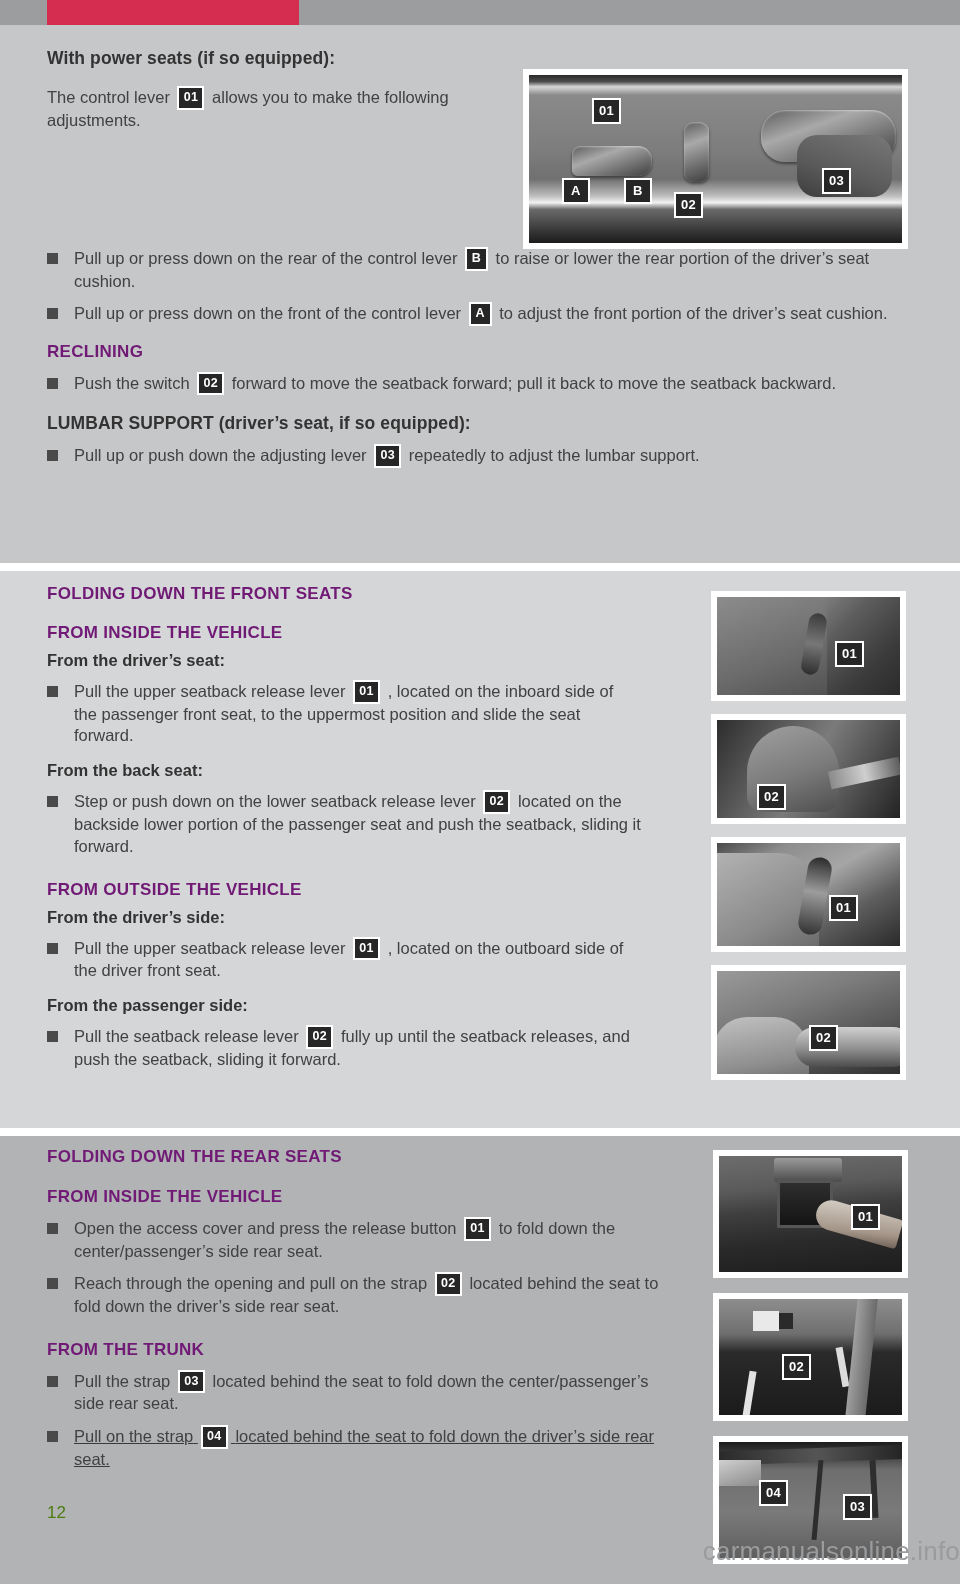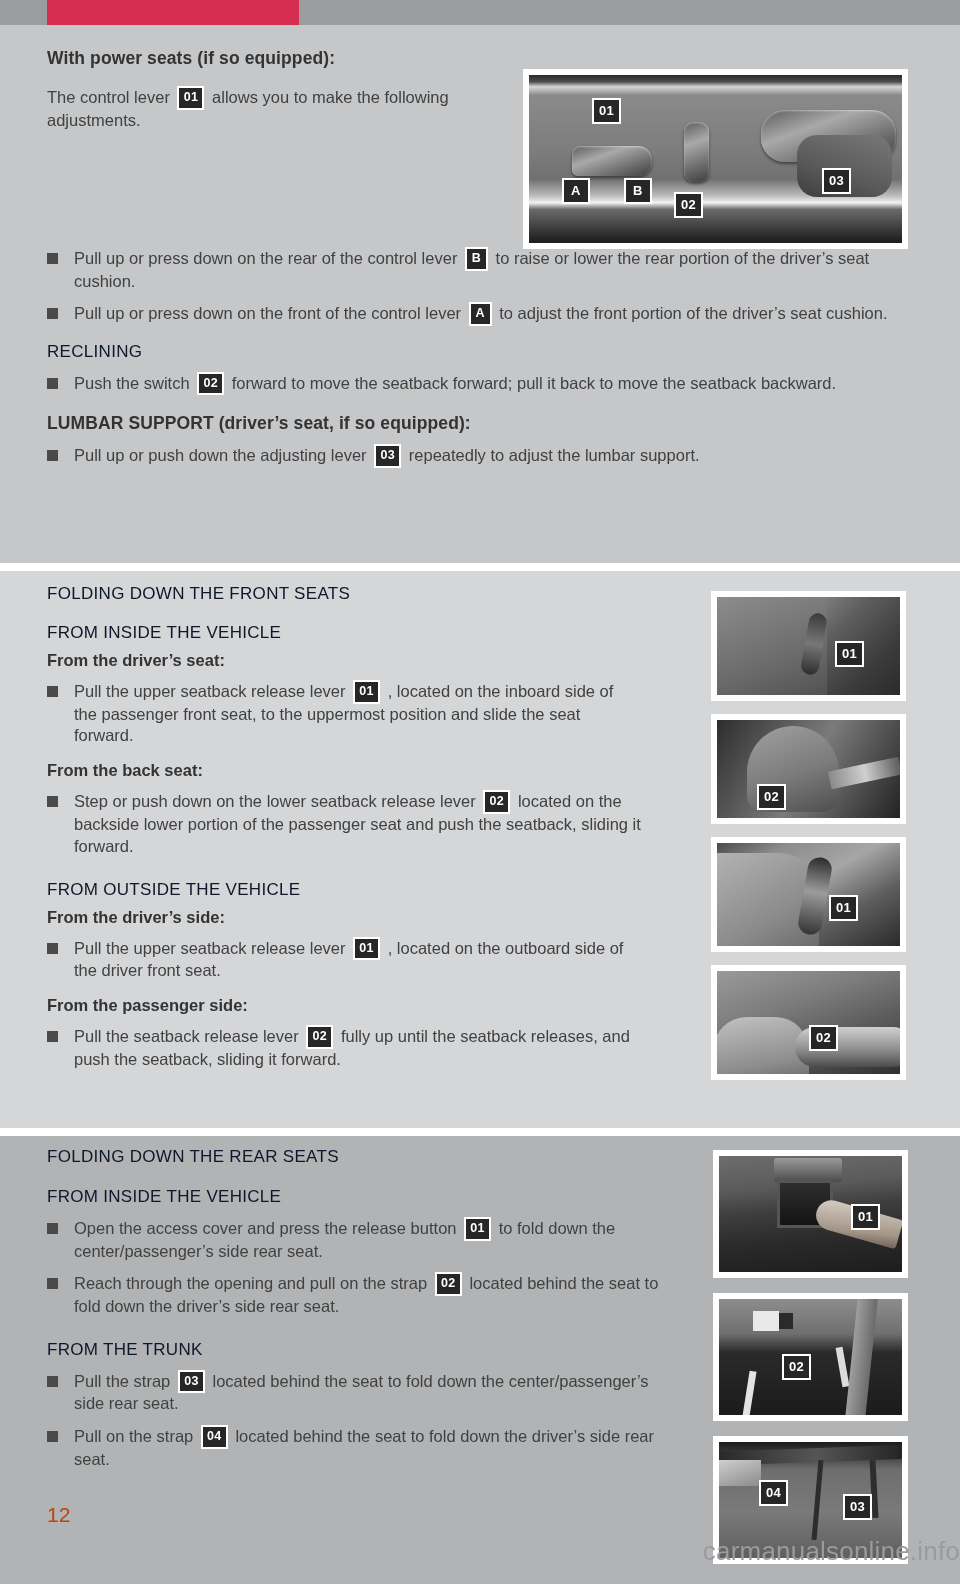--- a/index.html
+++ b/index.html
@@ -17,21 +17,21 @@
   .topbar-accent{position:absolute;left:47px;top:0;width:252px;height:25px;background:#d42d50;}
 
   
   .section{position:absolute;left:0;width:960px;box-sizing:border-box;}
   .sec1{top:25px;height:538px;background:#c6c7c9;}
   .sec2{top:571px;height:557px;background:#d5d6d8;}
   .sec3{top:1136px;height:448px;background:#b1b3b5;}
 
   
   .h-bold{font-weight:bold;font-size:17.5px;color:#333333;letter-spacing:0.1px;}
-  .h-caps{font-weight:normal;font-size:17px;color:#0f172a;letter-spacing:0.3px;}
+  .h-caps{font-weight:bold;font-size:17px;color:#701a75;letter-spacing:0.3px;}
   .h-sub{font-weight:bold;font-size:16.5px;color:#333333;}
   p.body{font-size:16.5px;line-height:1.33;color:#414141;margin:0;}
 
   .para{margin:0 0 11px 0;}
 
   
   .bullet{display:flex;align-items:flex-start;margin:0 0 10px 0;}
   .bullet .sq{
     flex:0 0 auto;width:11px;height:11px;background:#4a4a4a;
     margin:6px 16px 0 0;
@@ -81,21 +81,21 @@
   }
   .knob{position:absolute;border-radius:14px;
     background:linear-gradient(160deg,#5c5c5c,#a9a9a9 35%,#6e6e6e 70%,#3f3f3f);
     box-shadow:inset 0 1px 2px rgba(255,255,255,.45), 0 2px 3px rgba(0,0,0,.45);}
 
   
   .gph{position:absolute;inset:0;}
 
   .page-number{
     position:absolute;left:47px;top:1503px;
-    font-size:21px;color:#c2410c;
+    font-size:17px;color:#4d7c0f;
   }
   .watermark{
     position:absolute;left:0;top:1536px;width:960px;text-align:right;
     padding-right:0;box-sizing:border-box;
     font-size:26px;color:#9a9b9d;letter-spacing:0.2px;
   }
 </style>
 </head>
 <body>
 
@@ -301,21 +301,21 @@
 
       <div class="bullet" style="width:630px;">
         <span class="sq"></span>
         <span class="txt">
           <span>Pull the strap</span>
           <span class="chip">03</span>
           <span>located behind the seat to fold down the center/passenger’s side rear seat.</span>
         </span>
       </div>
 
-      <div class="bullet" style="width:630px;margin-bottom:10px;">
+      <div class="bullet" style="width:630px;margin-bottom:10px;text-decoration:underline;">
         <span class="sq"></span>
         <span class="txt">
           <span>Pull on the strap</span>
           <span class="chip">04</span>
           <span>located behind the seat to fold down the driver’s side rear seat.</span>
         </span>
       </div>
     </div>
 
     <div class="photo" style="left:713px;top:14px;width:195px;height:128px;">

